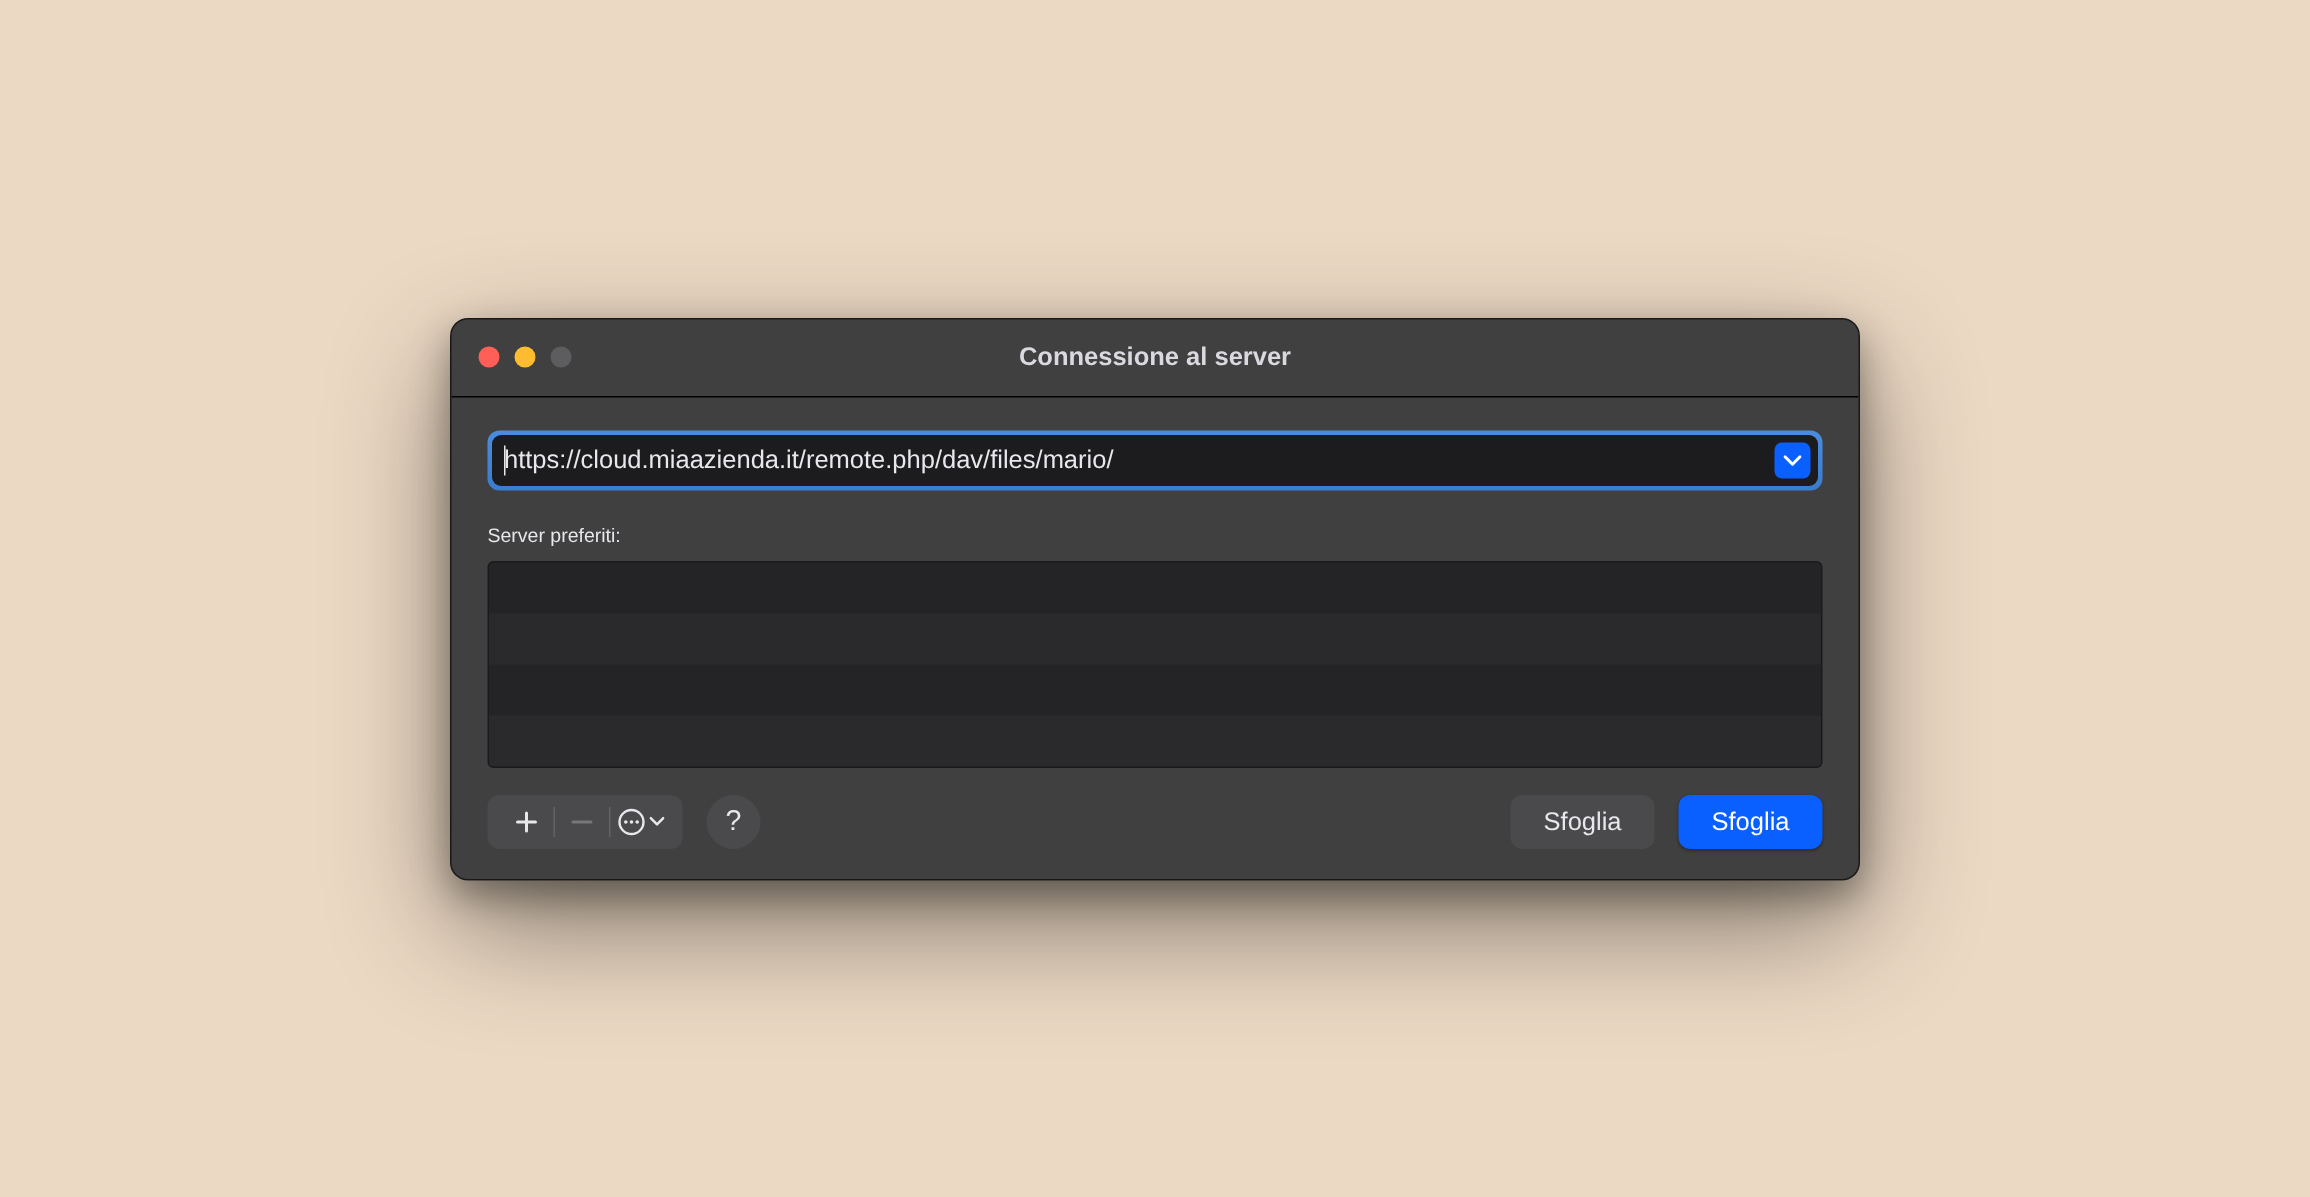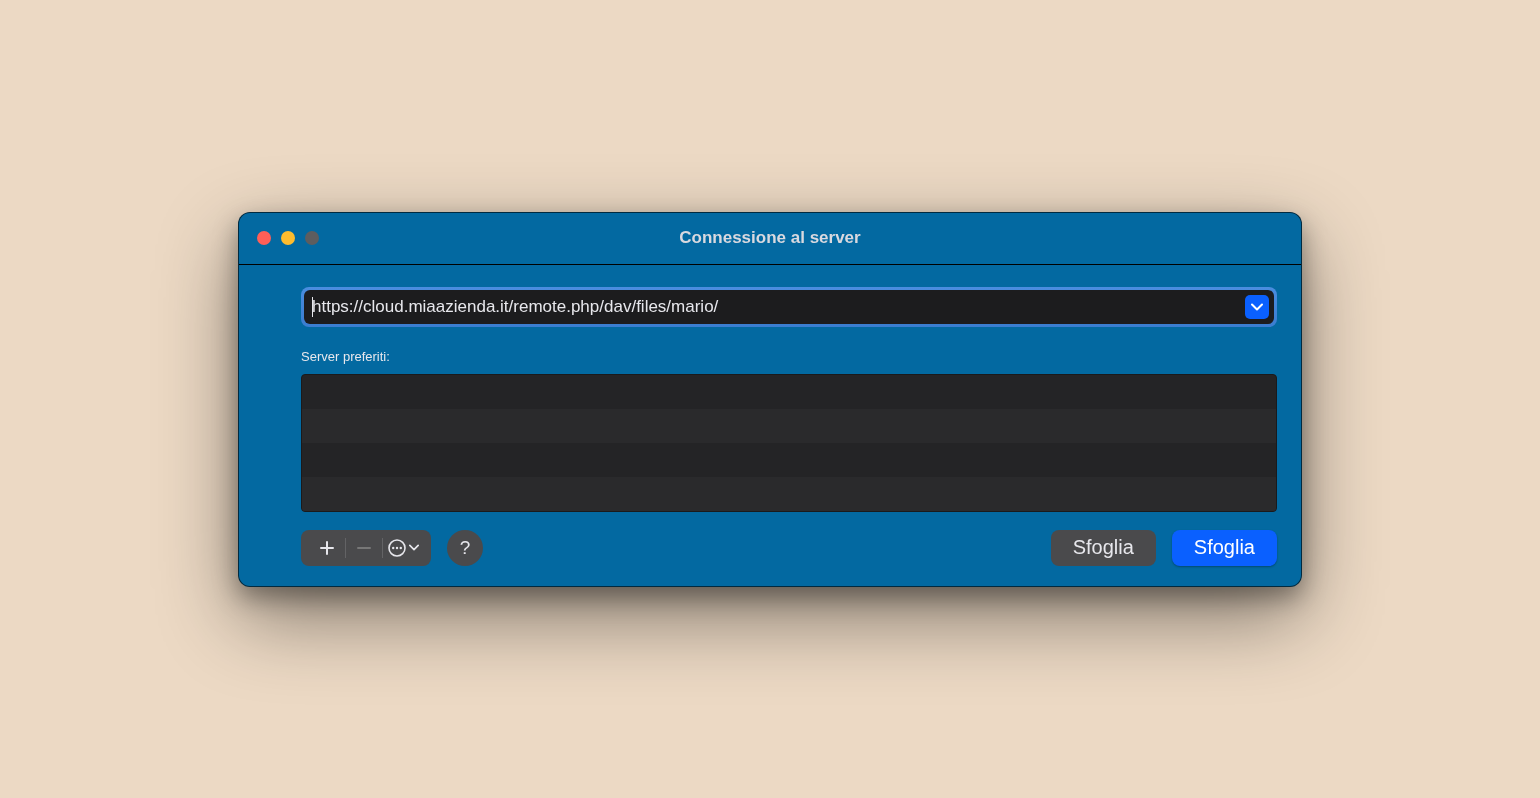--- a/index.html
+++ b/index.html
@@ -13,22 +13,22 @@
       height: 798px;
       background: #ecd9c4;
       display: flex;
       align-items: center;
       justify-content: center;
       font-family: -apple-system, BlinkMacSystemFont, "Helvetica Neue", Arial, sans-serif;
       overflow: hidden;
     }
 
     .window {
-      width: 1064px;
-      background: #0369a1;
+      width: 940px;
+      background: #404040;
       border-radius: 12px;
       box-shadow: 0 30px 80px rgba(0,0,0,0.45), 0 10px 25px rgba(0,0,0,0.35);
       overflow: hidden;
       border: 1px solid rgba(0,0,0,0.6);
     }
 
     .titlebar {
       height: 52px;
       display: flex;
       align-items: center;
@@ -59,21 +59,20 @@
       right: 0;
       text-align: center;
       color: #d9d9df;
       font-size: 17px;
       font-weight: 600;
       pointer-events: none;
     }
 
     .content {
       padding: 22px 24px 20px 24px;
-      margin-left: 38px;
     }
 
     .server-input-wrap {
       position: relative;
       border-radius: 8px;
       padding: 3px;
       background: linear-gradient(#4a8ddf, #3a7dd0);
     }
 
     .server-input-inner {
@@ -220,21 +219,21 @@
       display: flex;
       align-items: center;
       gap: 16px;
     }
 
     .btn {
       height: 36px;
       padding: 0 22px;
       border-radius: 8px;
       border: none;
-      font-size: 20px;
+      font-size: 17px;
       cursor: pointer;
       font-family: inherit;
     }
 
     .btn-secondary {
       background: #4a4a4c;
       color: #e7e7ec;
     }
 
     .btn-primary {

